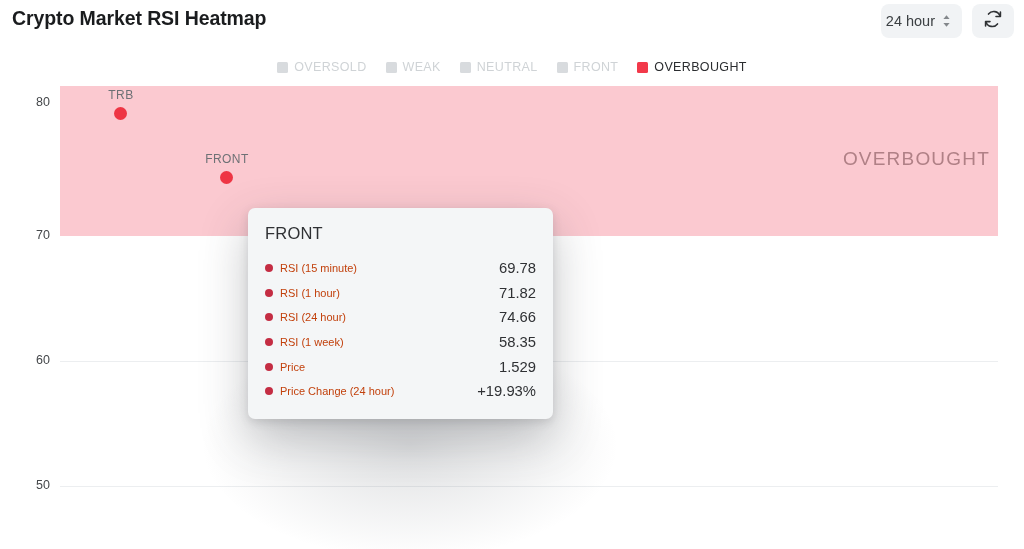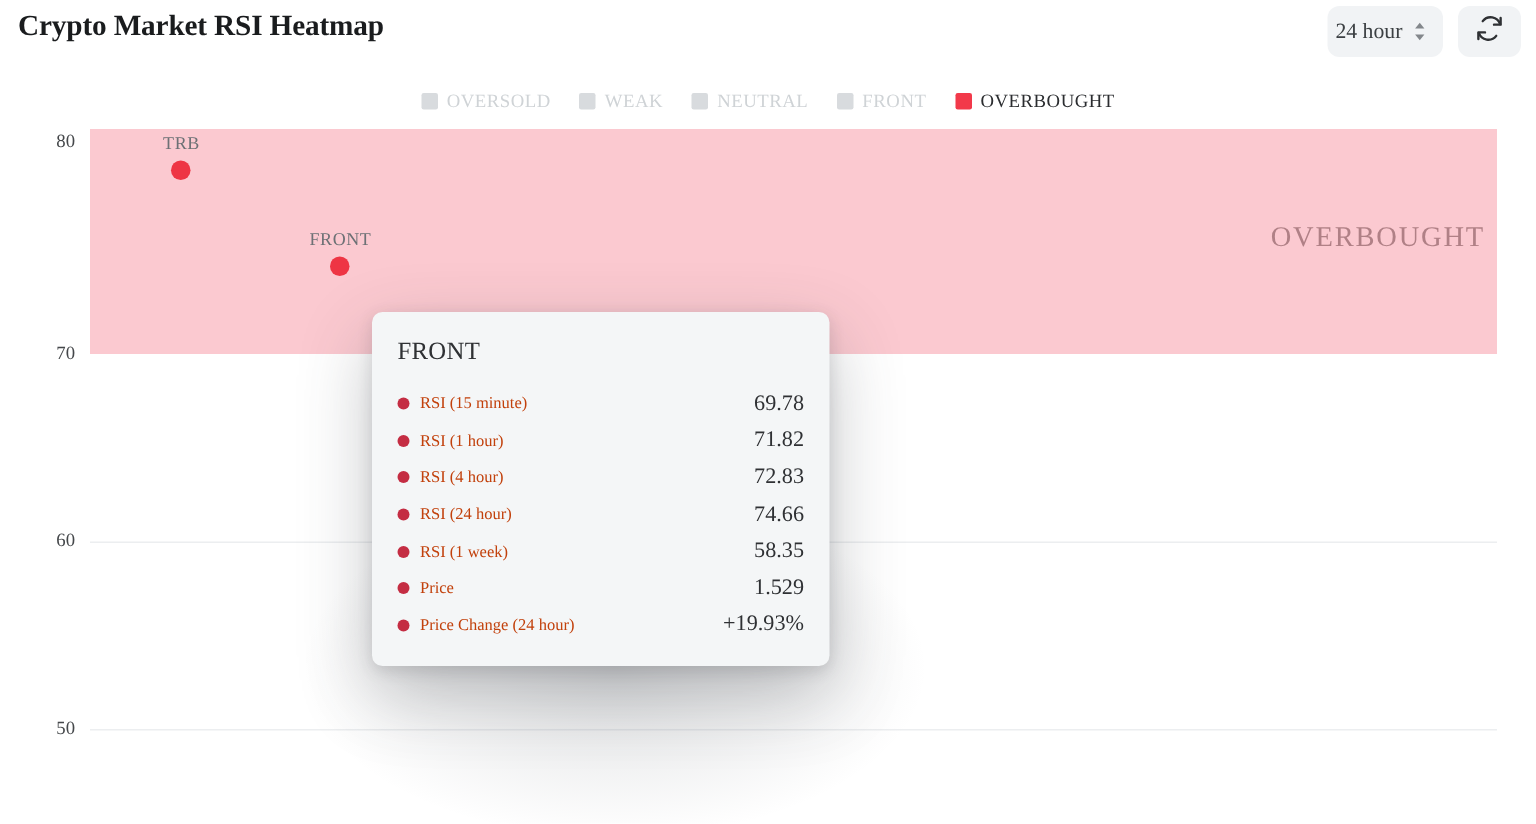--- a/index.html
+++ b/index.html
@@ -8,21 +8,20 @@
     margin: 0; padding: 0;
     width: 1024px; height: 549px;
     background: #ffffff;
     font-family: "Liberation Sans", sans-serif;
     overflow: hidden;
   }
   #app {
     position: relative;
     width: 1024px; height: 437px;
     background: #ffffff;
-    font-family: Liberation Serif, serif;
   }
 
   
   .header {
     position: absolute;
     top: 0; left: 0;
     width: 1024px; height: 44px;
   }
   .page-title {
     position: absolute;
@@ -267,21 +266,21 @@
         <span class="legend-text">FRONT</span>
       </div>
       <div class="legend-item active">
         <span class="legend-swatch" style="background: rgb(242, 57, 74);"></span>
         <span class="legend-text">OVERBOUGHT</span>
       </div>
     </div>
 
   <div class="chart">
     <div id="y-ticks">
-        <div class="y-tick" style="top: 1px;">80</div>
+        <div class="y-tick" style="top: 9px;">80</div>
         <div class="y-tick" style="top: 142.162px;">70</div>
         <div class="y-tick" style="top: 267.297px;">60</div>
         <div class="y-tick" style="top: 392.432px; padding-left: 8px;">50</div>
       </div>
     <div class="plot-area" id="plot-area">
         <div class="band-overbought" style="top: 0px; height: 150.162px; background: rgb(251, 201, 208);"></div>
         <div class="band-label" style="top: 62.0811px; color: rgb(176, 128, 134);">OVERBOUGHT</div>
         <div class="gridline" style="top: 275.297px;"></div>
         <div class="gridline" style="top: 400.432px;"></div>
         <div class="dot-label" style="left: 60.97px; top: 1.52973px;">TRB</div>
@@ -301,25 +300,20 @@
           <span class="tooltip-key">RSI (15 minute)</span>
           <span class="tooltip-val">69.78</span>
         </div>
         <div class="tooltip-row">
           <span class="tooltip-bullet" style="background: rgb(196, 45, 67);"></span>
           <span class="tooltip-key">RSI (1 hour)</span>
           <span class="tooltip-val">71.82</span>
         </div>
         <div class="tooltip-row">
           <span class="tooltip-bullet" style="background: rgb(196, 45, 67);"></span>
-          <span class="tooltip-key">RSI (4 hour)</span>
-          <span class="tooltip-val">72.83</span>
-        </div>
-        <div class="tooltip-row">
-          <span class="tooltip-bullet" style="background: rgb(196, 45, 67);"></span>
           <span class="tooltip-key">RSI (24 hour)</span>
           <span class="tooltip-val">74.66</span>
         </div>
         <div class="tooltip-row">
           <span class="tooltip-bullet" style="background: rgb(196, 45, 67);"></span>
           <span class="tooltip-key">RSI (1 week)</span>
           <span class="tooltip-val">58.35</span>
         </div>
         <div class="tooltip-row">
           <span class="tooltip-bullet" style="background: rgb(196, 45, 67);"></span>

